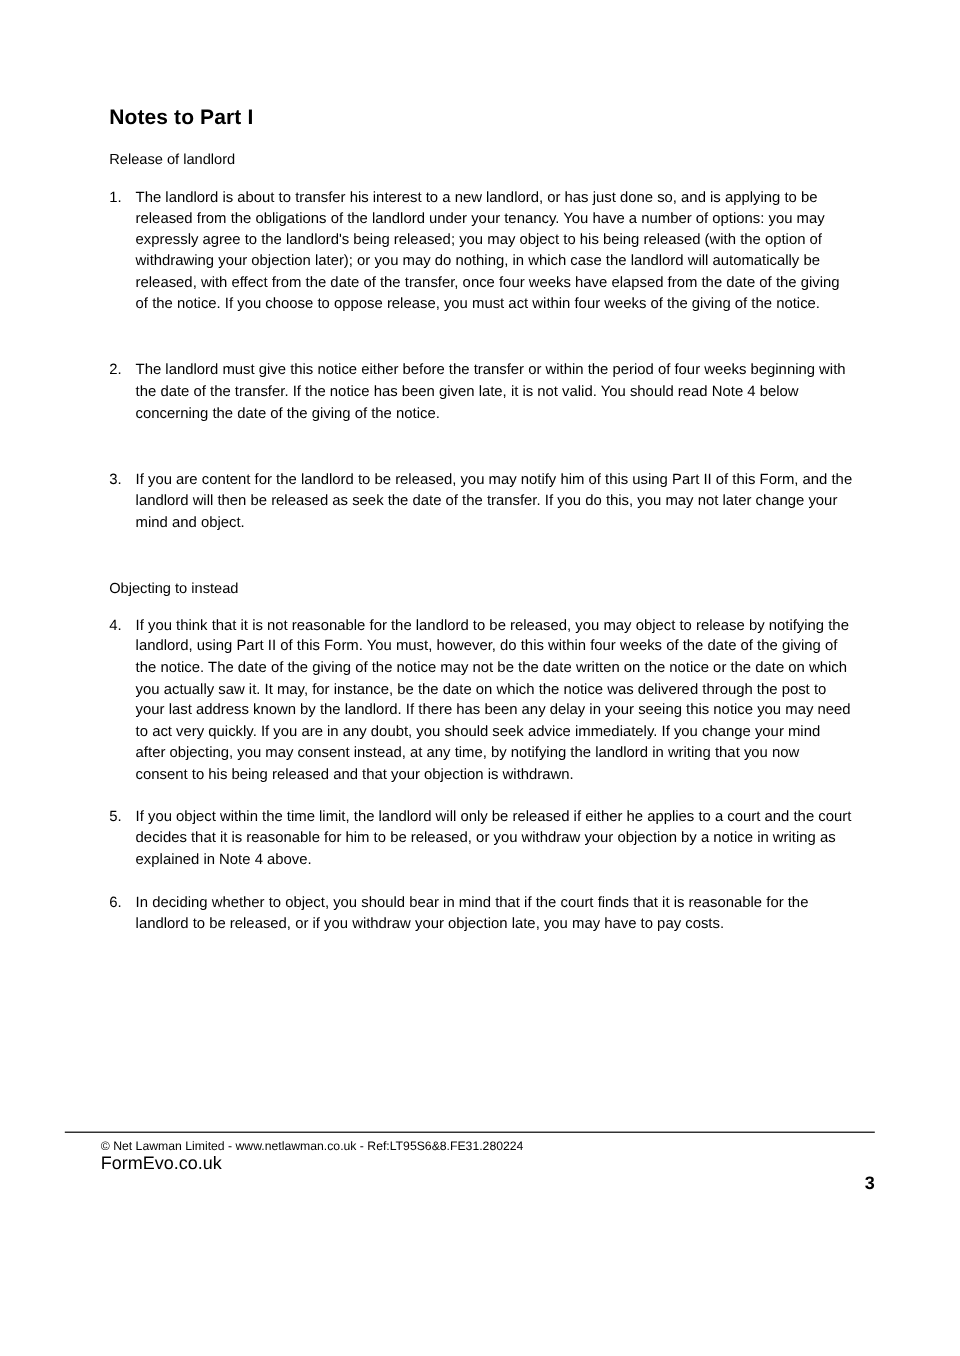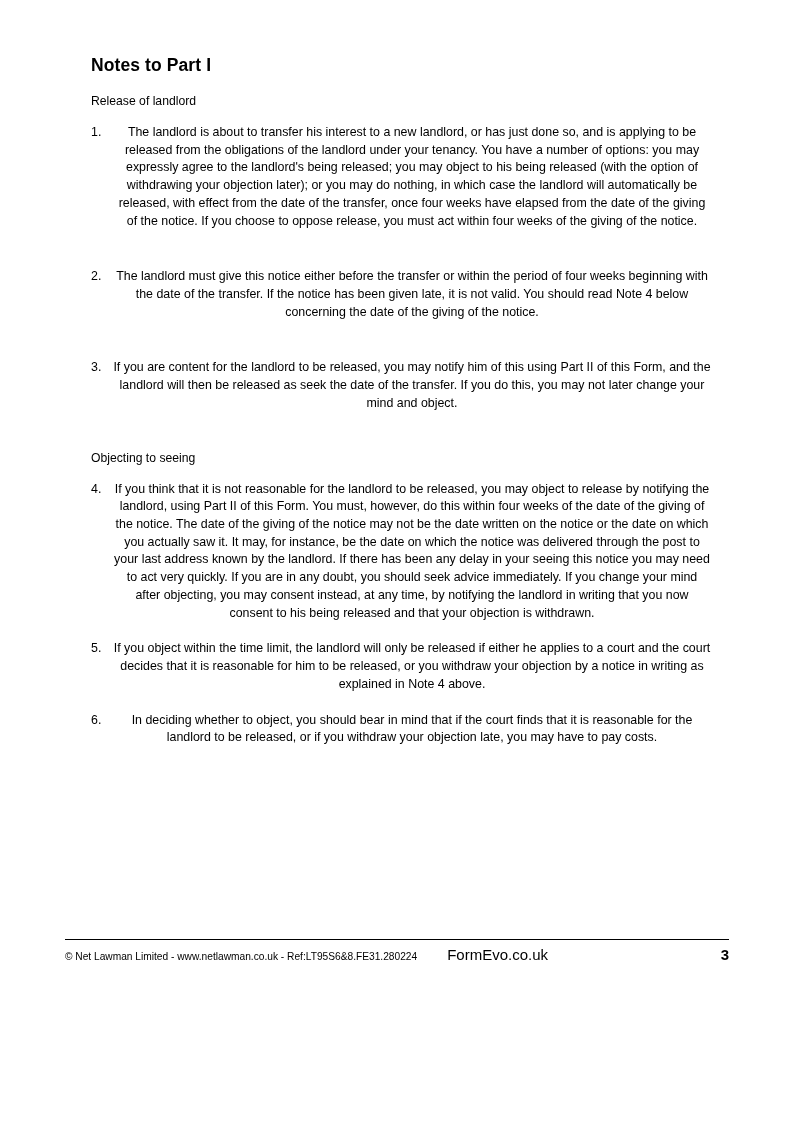--- a/index.html
+++ b/index.html
@@ -11,20 +11,21 @@
     font-family: "Liberation Sans", sans-serif;
     color: #000000;
   }
   .page {
     position: relative;
     width: 800px;
     height: 985px;
     background: #ffffff;
     box-sizing: border-box;
     overflow: hidden;
+    margin-top: 32px;
   }
   .content {
     position: absolute;
     left: 91px;
     top: 55px;
     width: 620px;
   }
   .doc-title {
     font-size: 17.5px;
     font-weight: bold;
@@ -54,33 +55,34 @@
   .item-num {
     width: 22px;
     flex: 0 0 22px;
     font-size: 12.4px;
     line-height: 1.43;
   }
   .item-text {
     flex: 1 1 auto;
     font-size: 12.4px;
     line-height: 1.43;
-    text-align: center;
+    text-align: left;
   }
   .spacer-lg { height: 20px; }
 
   .footer {
     position: absolute;
-    left: 65px;
+    left: 54px;
     right: 71px;
     bottom: 22px;
     border-top: 1px solid #000000;
     padding-top: 6px;
     display: flex;
     align-items: baseline;
+    flex-direction: column;
   }
   .footer-left {
     font-size: 10.2px;
     white-space: nowrap;
   }
   .footer-mid {
     font-size: 15px;
     margin-left: 30px;
     white-space: nowrap;
   }
@@ -122,21 +124,21 @@
     <div class="section">
       <div class="item">
         <div class="item-num">3.</div>
         <div class="item-text">If you are content for the landlord to be released, you may notify him of this using Part II of this Form, and the landlord will then be released as seek the date of the transfer. If you do this, you may not later change your mind and object.</div>
       </div>
     </div>
 
     <div class="spacer-lg"></div>
 
     <div class="section">
-      <h2 class="section-heading">Objecting to seeing</h2>
+      <h2 class="section-heading">Objecting to instead</h2>
       <div class="item">
         <div class="item-num">4.</div>
         <div class="item-text">If you think that it is not reasonable for the landlord to be released, you may object to release by notifying the landlord, using Part II of this Form. You must, however, do this within four weeks of the date of the giving of the notice. The date of the giving of the notice may not be the date written on the notice or the date on which you actually saw it. It may, for instance, be the date on which the notice was delivered through the post to your last address known by the landlord. If there has been any delay in your seeing this notice you may need to act very quickly. If you are in any doubt, you should seek advice immediately. If you change your mind after objecting, you may consent instead, at any time, by notifying the landlord in writing that you now consent to his being released and that your objection is withdrawn.</div>
       </div>
       <div class="item">
         <div class="item-num">5.</div>
         <div class="item-text">If you object within the time limit, the landlord will only be released if either he applies to a court and the court decides that it is reasonable for him to be released, or you withdraw your objection by a notice in writing as explained in Note 4 above.</div>
       </div>
       <div class="item">
         <div class="item-num">6.</div>

